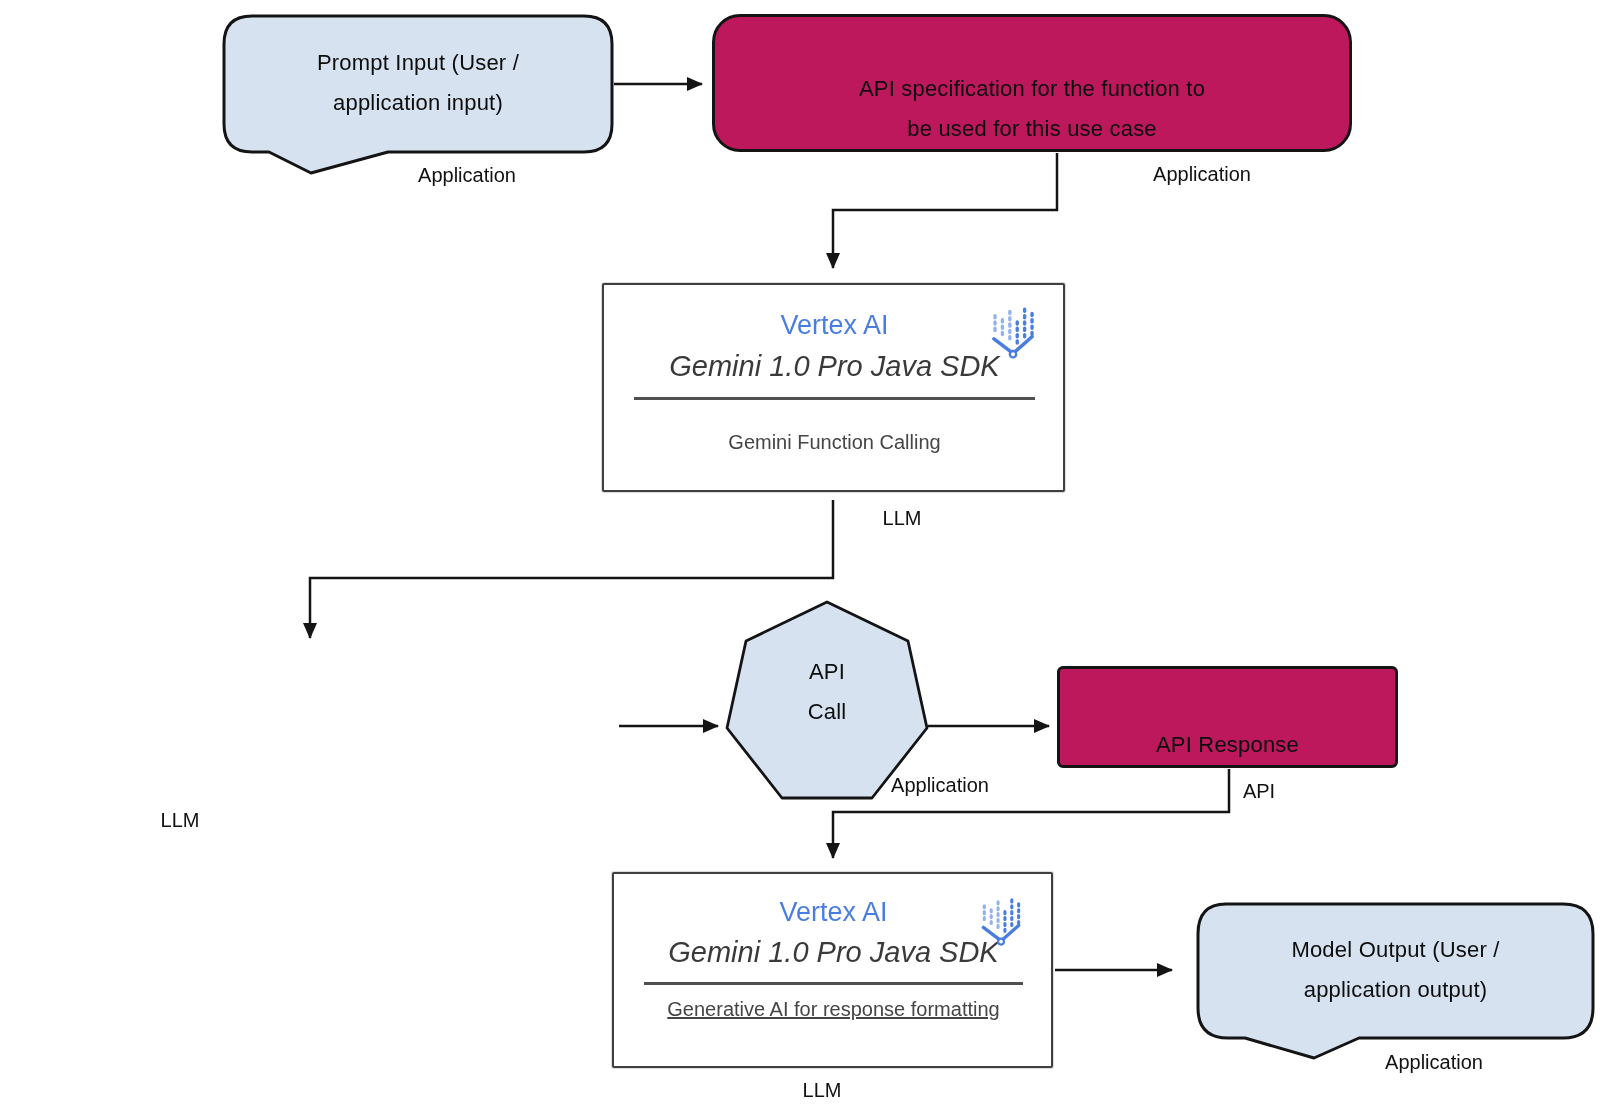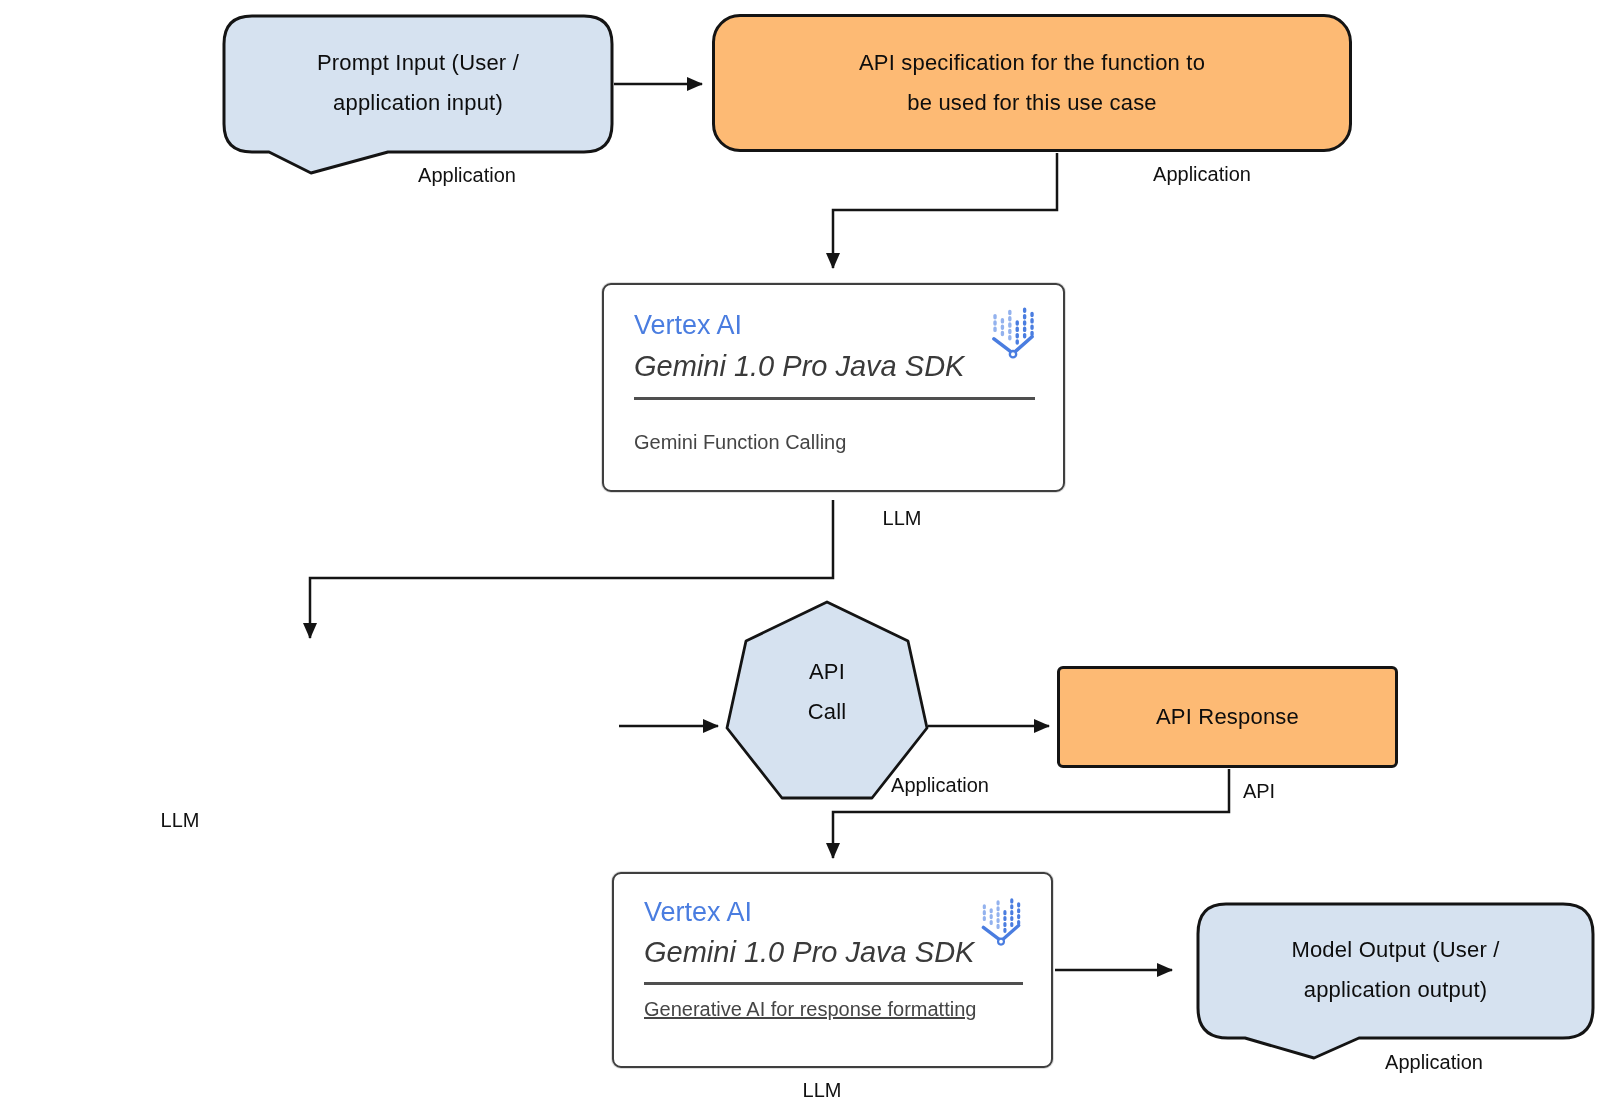--- a/index.html
+++ b/index.html
@@ -4,39 +4,40 @@
 <style>
   html,body{margin:0;padding:0;background:#ffffff;}
   .canvas{
     position:relative;width:1600px;height:1109px;background:#ffffff;overflow:hidden;
     font-family:"Liberation Sans", sans-serif;color:#0d0d0d;
   }
   .canvas *{box-sizing:border-box;}
   svg.connectors{position:absolute;left:0;top:0;width:1600px;height:1109px;z-index:1;}
   .node{position:absolute;z-index:2;}
   .bubble{
-    background:#fdba74;border:3px solid #141414;border-radius:28px;
-    display:flex;flex-direction:column;align-items:center;justify-content:center;
+    background:#be185d;border:3px solid #141414;border-radius:28px;
+    display:flex;flex-direction:column;align-items:center;justify-content:flex-end;
   }
   .node-text{
     font-size:22px;line-height:40px;text-align:center;color:#0d0d0d;letter-spacing:.2px;
   }
   .node-text span{display:block;}
   .shape-wrap{position:absolute;z-index:2;}
   .shape-wrap .overlay{
     position:absolute;left:0;top:0;right:0;display:flex;flex-direction:column;
     align-items:center;justify-content:center;
   }
   .tag-label{
     position:absolute;z-index:3;font-size:20px;line-height:24px;color:#111111;
     transform:translate(-50%,-50%);white-space:nowrap;
   }
   .card{
-    position:absolute;z-index:2;background:#ffffff;border:2.5px solid #3f3f3f;border-radius:9px;
+    position:absolute;z-index:2;background:#ffffff;border:2.5px solid #3f3f3f;border-radius:2px;
     box-shadow:0 0 0 1px rgba(120,120,120,.25);
+    text-align:center;
   }
   .card .card-body{position:relative;height:100%;}
   .card .brand{font-size:27px;line-height:33px;color:#4a7de0;}
   .card .product{font-size:29px;line-height:36px;color:#3a3a3a;font-style:italic;}
   .card .divider{border:none;border-top:3px solid #4f4f4f;margin:0;}
   .card .desc{font-size:20px;line-height:24px;color:#454545;}
   .card .logo{position:absolute;}
 </style>
 </head>
 <body>

